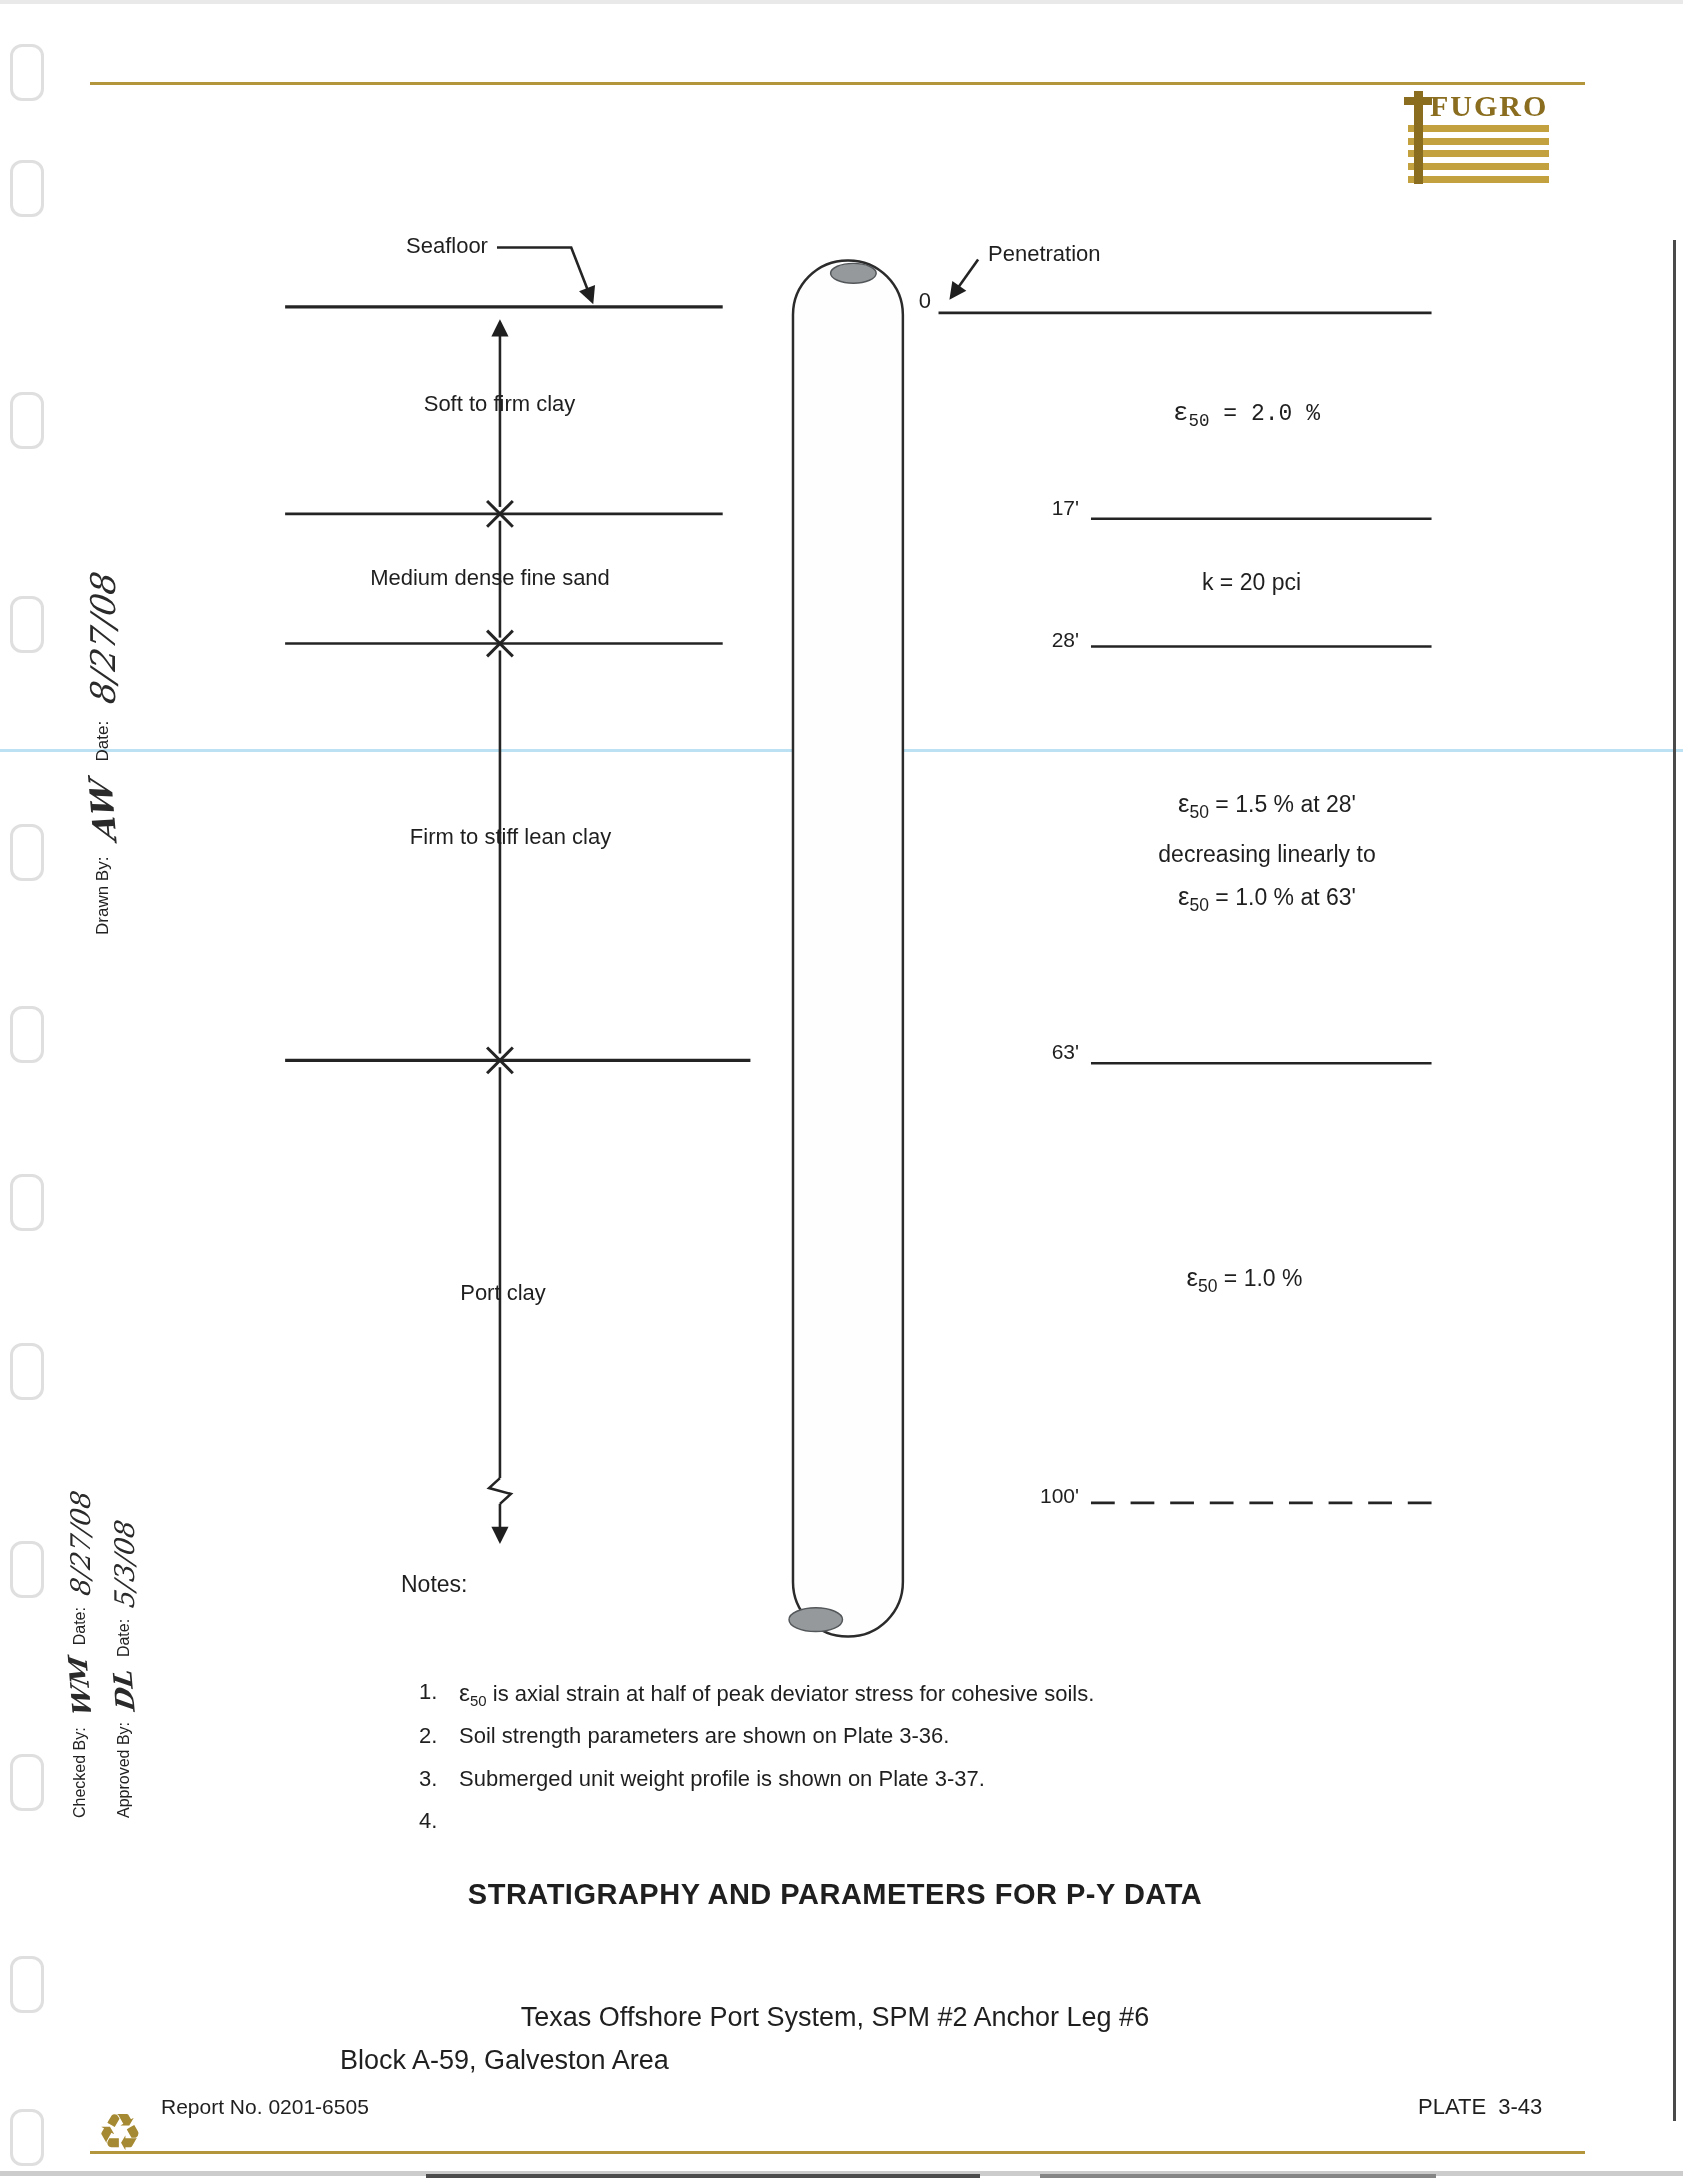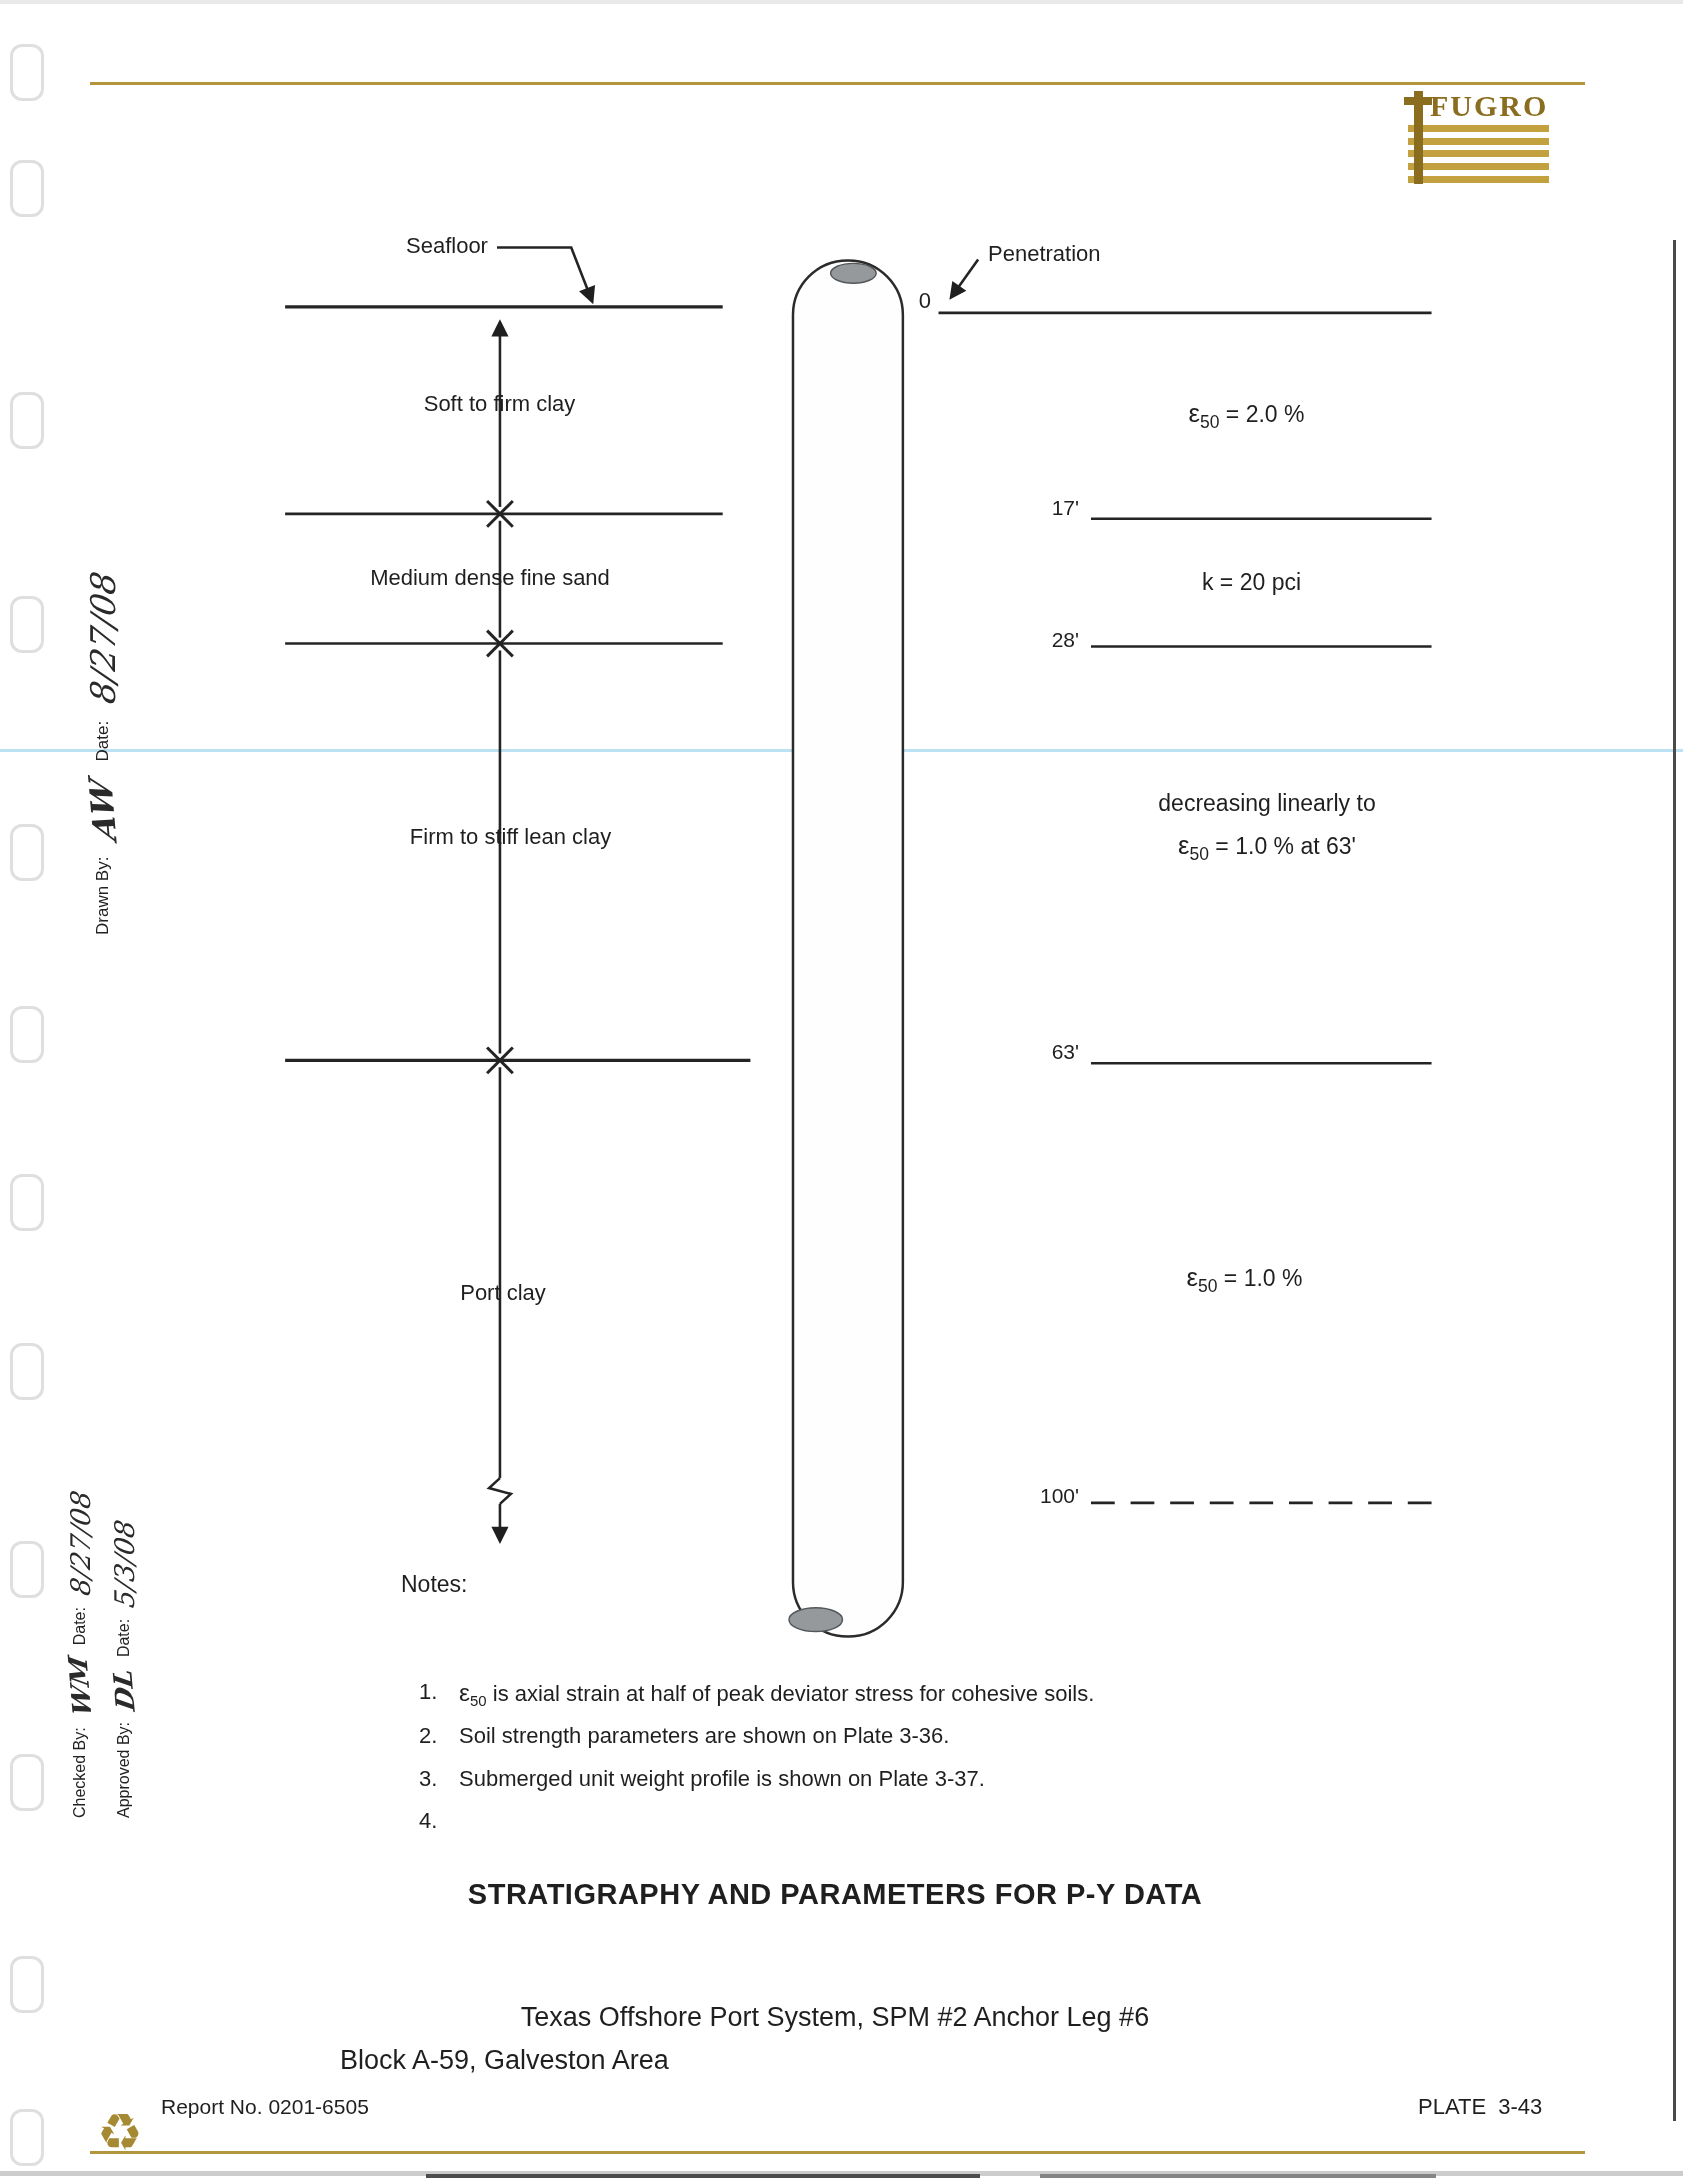--- a/index.html
+++ b/index.html
@@ -55,21 +55,21 @@
   .strata2 { left:297px; top:561px; width:386px; text-align:center; }
   .strata3 { left:337px; top:820px; width:347px; text-align:center; }
   .strata4 { left:404px; top:1276px; width:198px; text-align:center; }
   .tick { position:absolute; font-size:21px; text-align:right; }
   .tick0 { left:887px; top:284px; width:44px; font-size:22px; }
   .tick17 { left:1000px; top:492px; width:79px; }
   .tick28 { left:1000px; top:624px; width:79px; }
   .tick63 { left:1000px; top:1036px; width:79px; }
   .tick100 { left:990px; top:1480px; width:89px; }
   .param { position:absolute; font-size:23px; text-align:center; }
-  .param-eps1 { left:1098px; top:395px; width:297px; }
+  .param-eps1 { left:1098px; top:395px; width:297px;font-family:Liberation Mono, monospace; }
   .param-k { left:1103px; top:565px; width:297px; }
   .param-mid { left:1069px; top:778px; width:396px; line-height:42px; }
   .param-eps4 { left:1096px; top:1259px; width:297px; }
   .epsym { font-size:1.12em; }
   sub { font-size:0.68em; }
 
   
   .notes-heading { left:401px; top:1567px; font-size:23px; }
   .notes-list { position:absolute; left:419px; top:1675px; width:970px; font-size:22px; }
   .note-row { display:flex; margin-bottom:14px; }
@@ -193,20 +193,21 @@
   <div class="tick tick17">17'</div>
   <div class="tick tick28">28'</div>
   <div class="tick tick63">63'</div>
   <div class="tick tick100">100'</div>
 
   <div class="param param-eps1"><span class="epsym"><span>ε</span><sub>50</sub></span><span> = 2.0 %</span></div>
 
   <div class="param param-k">k = 20 pci</div>
 
   <div class="param param-mid">
+    <div><span class="epsym"><span>ε</span><sub>50</sub></span><span> = 1.5 % at 28'</span></div>
     <div>decreasing linearly to</div>
     <div><span class="epsym"><span>ε</span><sub>50</sub></span><span> = 1.0 % at 63'</span></div>
   </div>
 
   <div class="param param-eps4"><span class="epsym"><span>ε</span><sub>50</sub></span><span> = 1.0 %</span></div>
 
   <div class="t notes-heading">Notes:</div>
   <div class="notes-list">
     <div class="note-row">
       <span class="note-num">1.</span>

